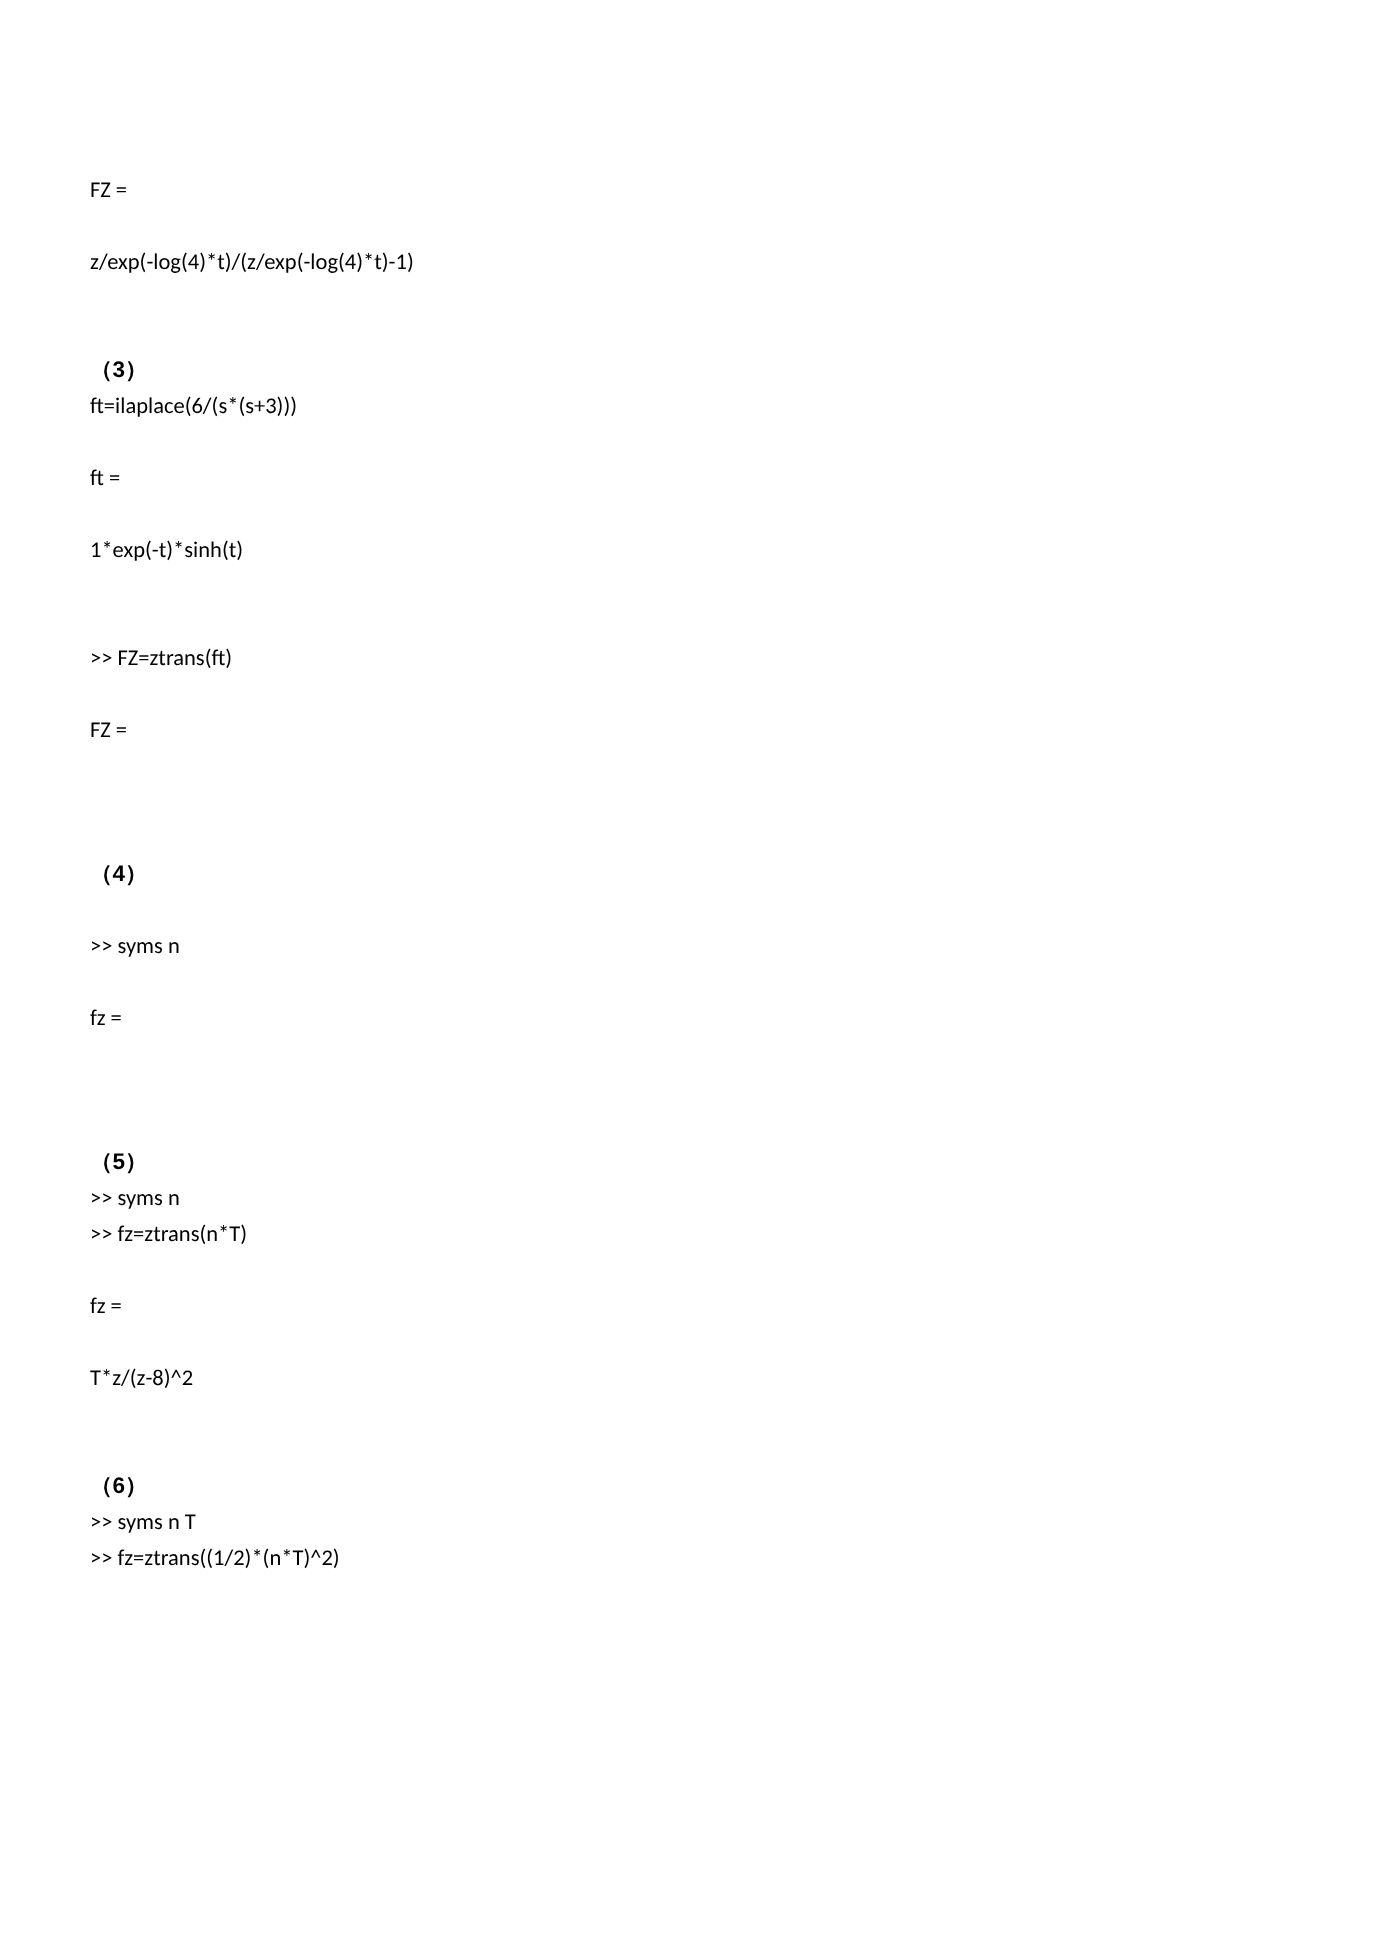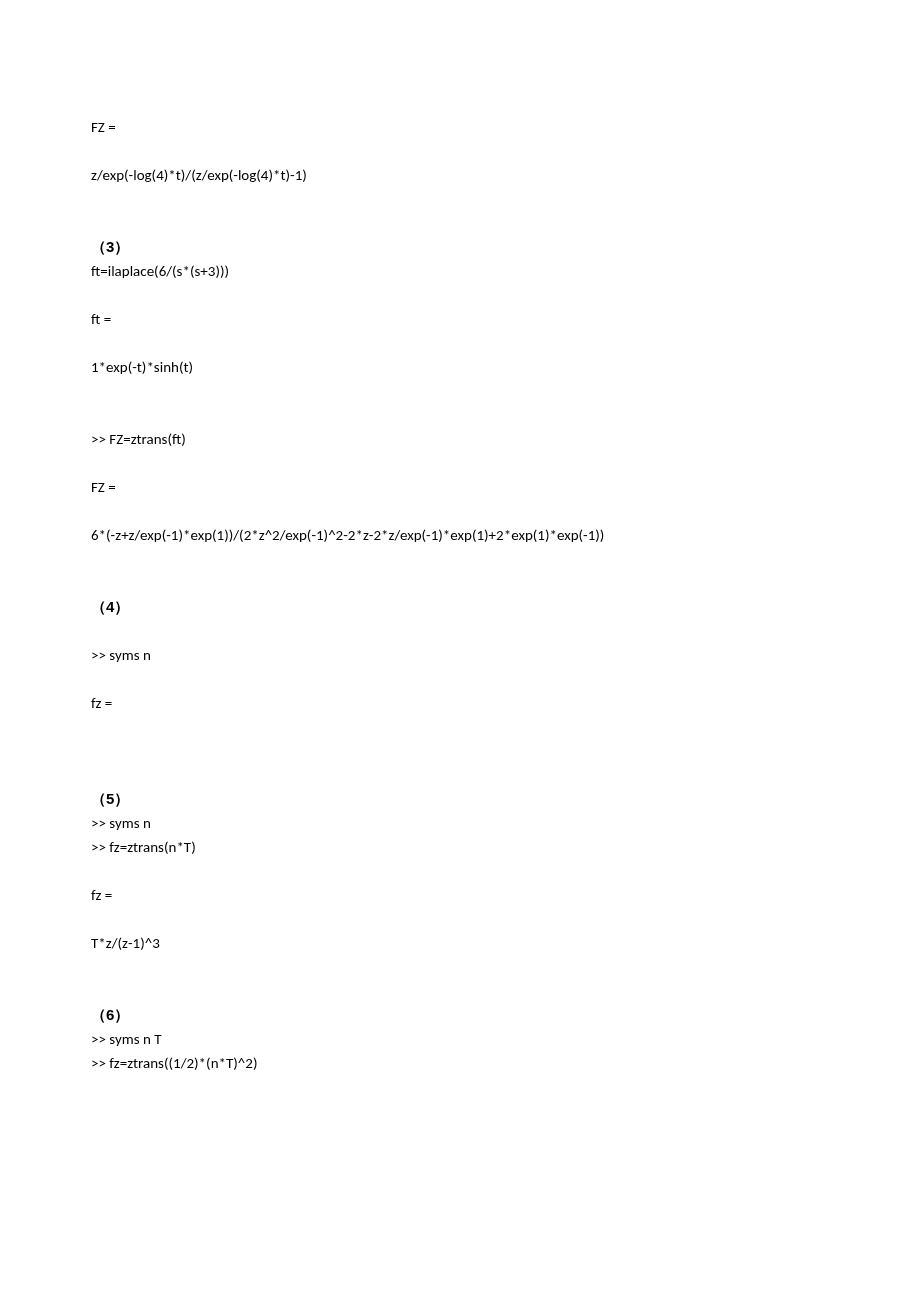--- a/index.html
+++ b/index.html
@@ -6,21 +6,21 @@
       margin: 0;
       padding: 0;
       background: #ffffff;
       font-family: Calibri, Arial, sans-serif;
       font-size: 15px;
       color: #000000;
       width: 920px;
       line-height: 1.6;
     }
     .page {
-      padding: 115px 128px 100px 91px;
+      padding: 115px 128px 100px 60px;
     }
     .line {
       margin: 0;
       padding: 0;
       white-space: nowrap;
     }
     .blank {
       height: 24px;
     }
     .section-label {
@@ -44,36 +44,35 @@
     <div class="blank"></div>
     <p class="line">ft =</p>
     <div class="blank"></div>
     <p class="line">1*exp(-t)*sinh(t)</p>
     <div class="blank"></div>
     <div class="blank"></div>
     <p class="line">&gt;&gt; FZ=ztrans(ft)</p>
     <div class="blank"></div>
     <p class="line">FZ =</p>
     <div class="blank"></div>
-    <p class="line">6*(-z+z/exp(-1)*exp(1))/(2*z^2/exp(-1)^2-2*z-2*z/exp(-1)*exp(1)+2*exp(1)*exp(-1))</p>
     <div class="blank"></div>
     <div class="blank"></div>
     <p class="line section-label cjk">（4）</p>
     <div class="blank"></div>
     <p class="line">&gt;&gt; syms n</p>
     <div class="blank"></div>
     <p class="line">fz =</p>
     <div class="blank"></div>
     <div class="blank"></div>
     <div class="blank"></div>
     <p class="line section-label cjk">（5）</p>
     <p class="line">&gt;&gt; syms n</p>
     <p class="line">&gt;&gt; fz=ztrans(n*T)</p>
     <div class="blank"></div>
     <p class="line">fz =</p>
     <div class="blank"></div>
-    <p class="line">T*z/(z-1)^3</p>
+    <p class="line">T*z/(z-8)^2</p>
     <div class="blank"></div>
     <div class="blank"></div>
     <p class="line section-label cjk">（6）</p>
     <p class="line">&gt;&gt; syms n T</p>
     <p class="line">&gt;&gt; fz=ztrans((1/2)*(n*T)^2)</p>
   </div>
 
 </body></html>

